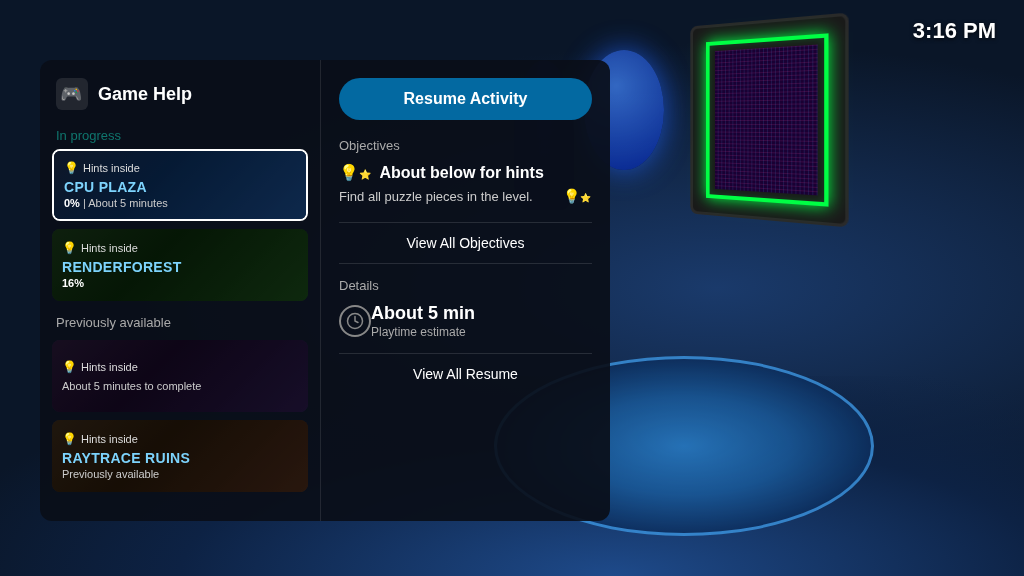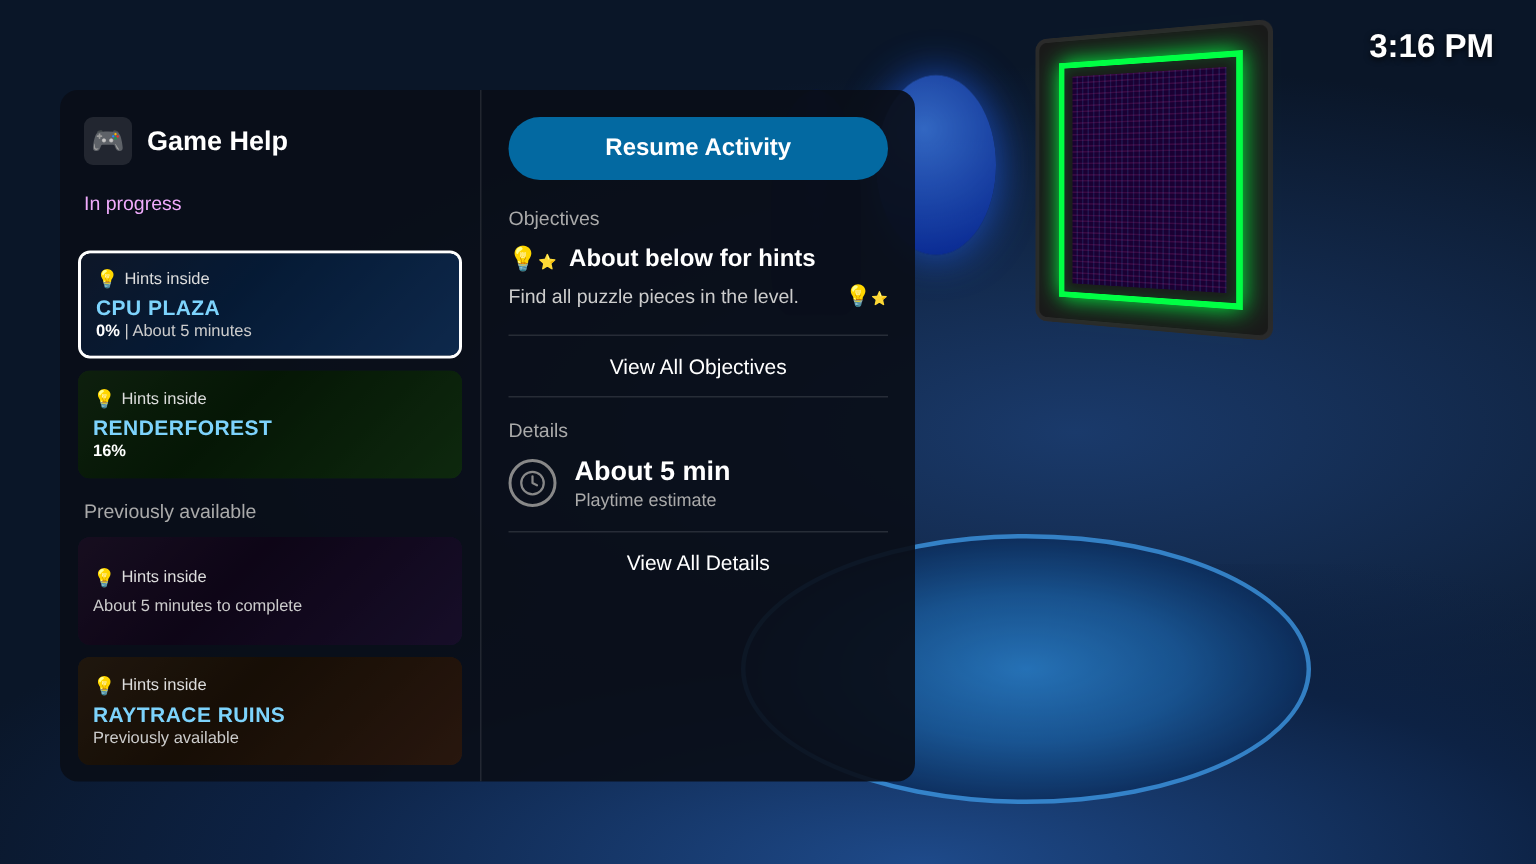--- a/index.html
+++ b/index.html
@@ -169,24 +169,24 @@
       font-size: 18px;
     }
 
     .game-help-title {
       color: #ffffff;
       font-size: 18px;
       font-weight: 600;
     }
 
     .section-label {
-      color: #f0abfc;
+      color: #0f766e;
       font-size: 13px;
       font-weight: 500;
-      margin-bottom: 24px;
+      margin-bottom: 6px;
       padding-left: 4px;
     }
 
     .activity-card {
       position: relative;
       border-radius: 8px;
       overflow: hidden;
       margin-bottom: 8px;
       cursor: pointer;
       height: 72px;
@@ -355,21 +355,21 @@
 
     .details-label {
       color: #aaaaaa;
       font-size: 13px;
       margin-bottom: 10px;
     }
 
     .details-row {
       display: flex;
       align-items: center;
-      gap: 12px;
+      gap: 0;
       margin-bottom: 6px;
     }
 
     .clock-icon {
       width: 32px;
       height: 32px;
       border-radius: 50%;
       border: 2px solid #888888;
       display: flex;
       align-items: center;
@@ -521,17 +521,17 @@
           <circle cx="12" cy="12" r="10"></circle>
           <polyline points="12 6 12 12 16 14"></polyline>
         </svg>
       </div>
       <div>
         <div class="details-time">About 5 min</div>
         <div class="details-time-sub">Playtime estimate</div>
       </div>
     </div>
 
-    <button class="view-all-details-btn">View All Details</button>
+    <button class="view-all-details-btn">View All Resume</button>
 
   </div>
 
 </div>
 
 </body></html>

